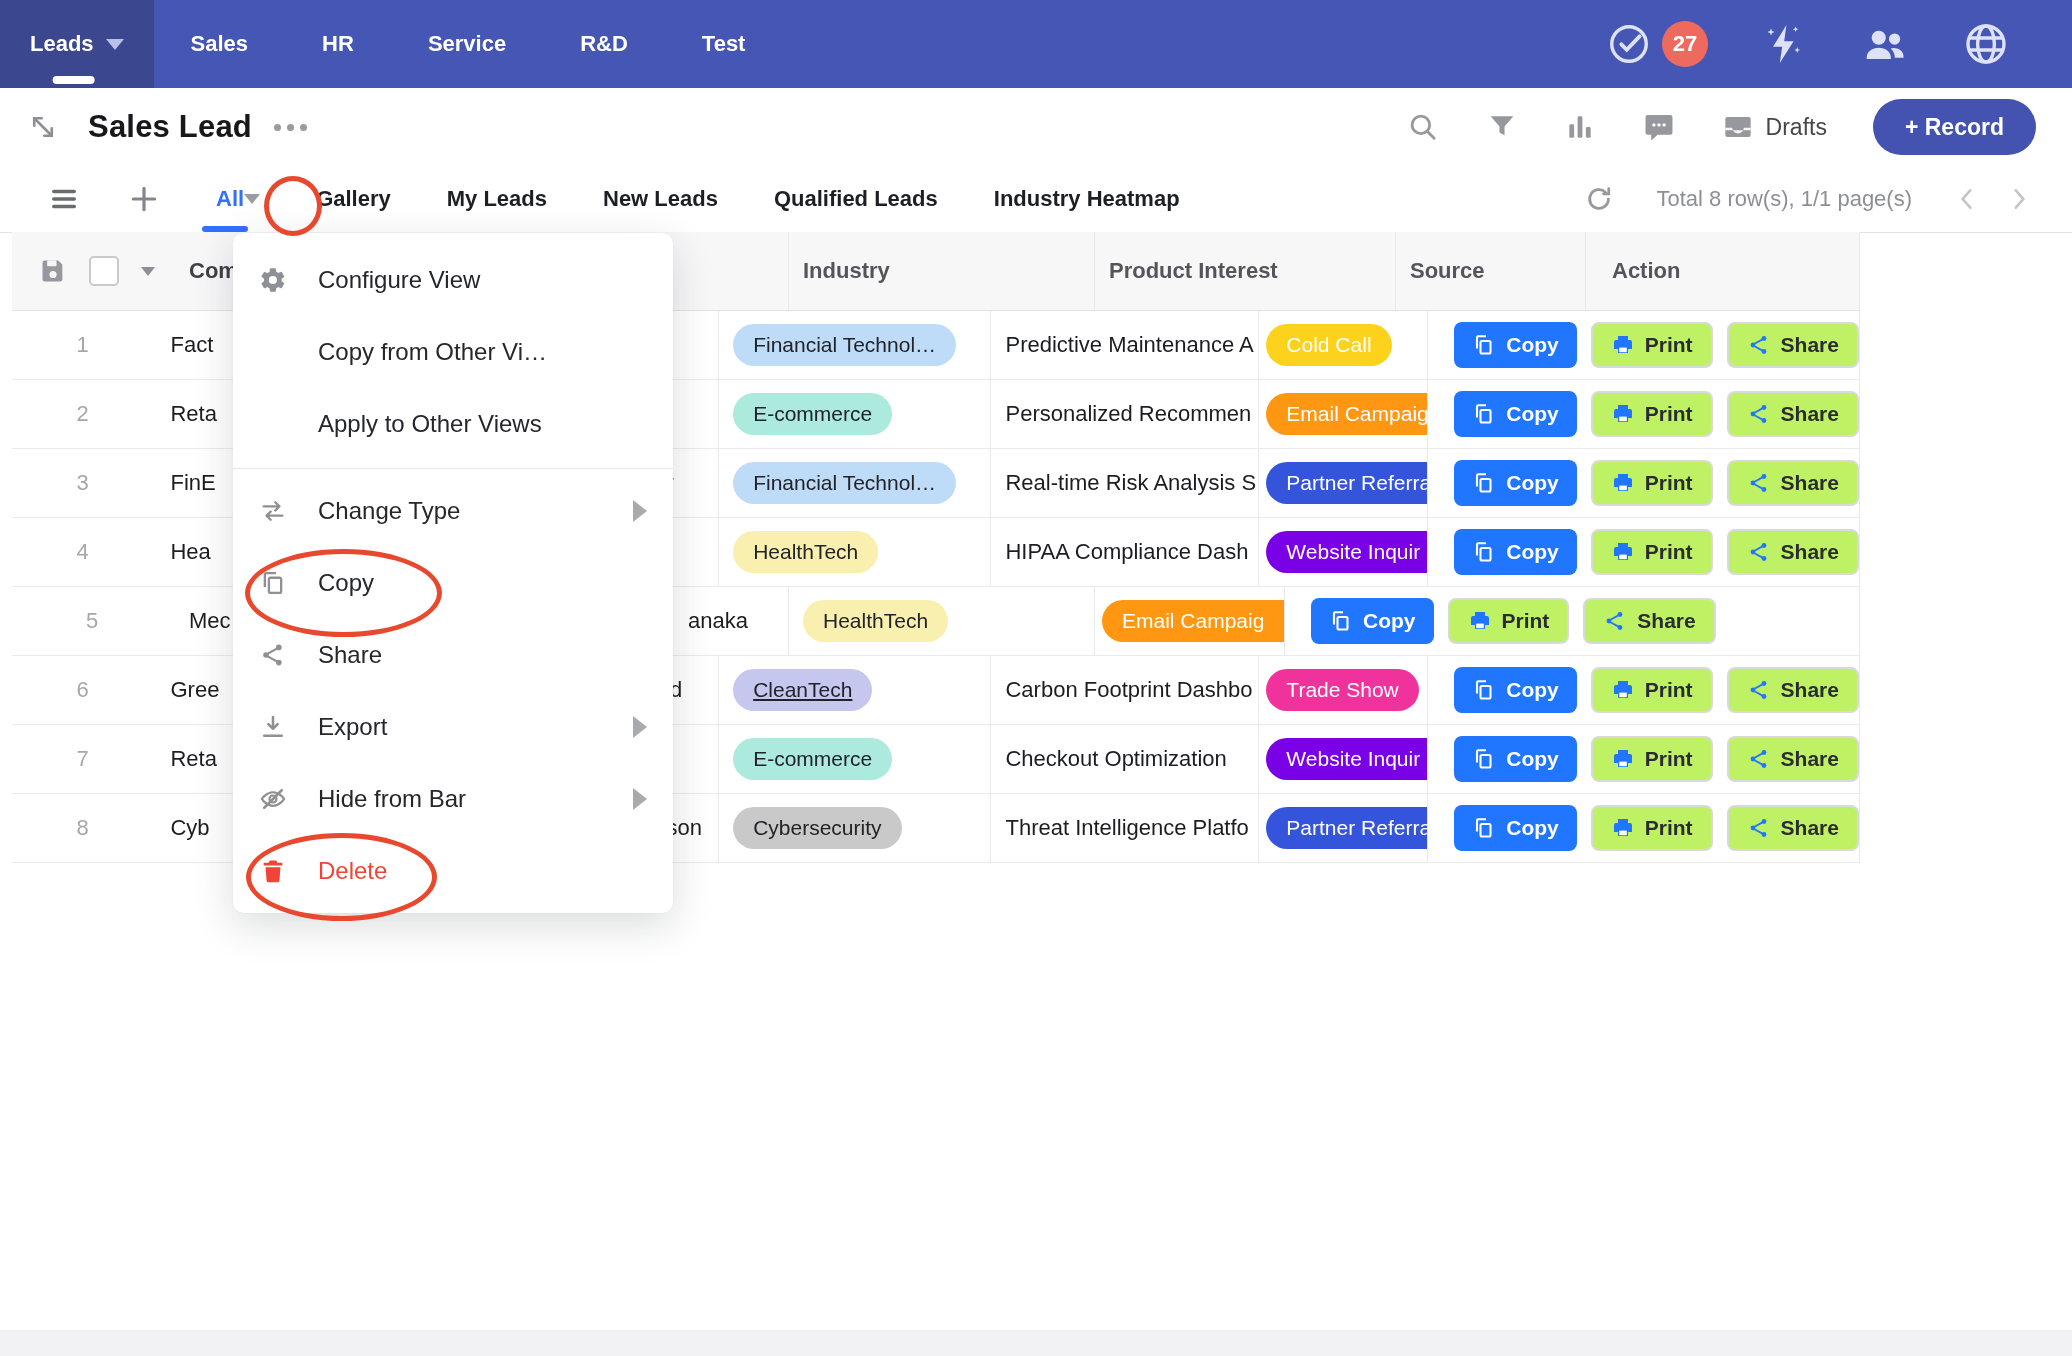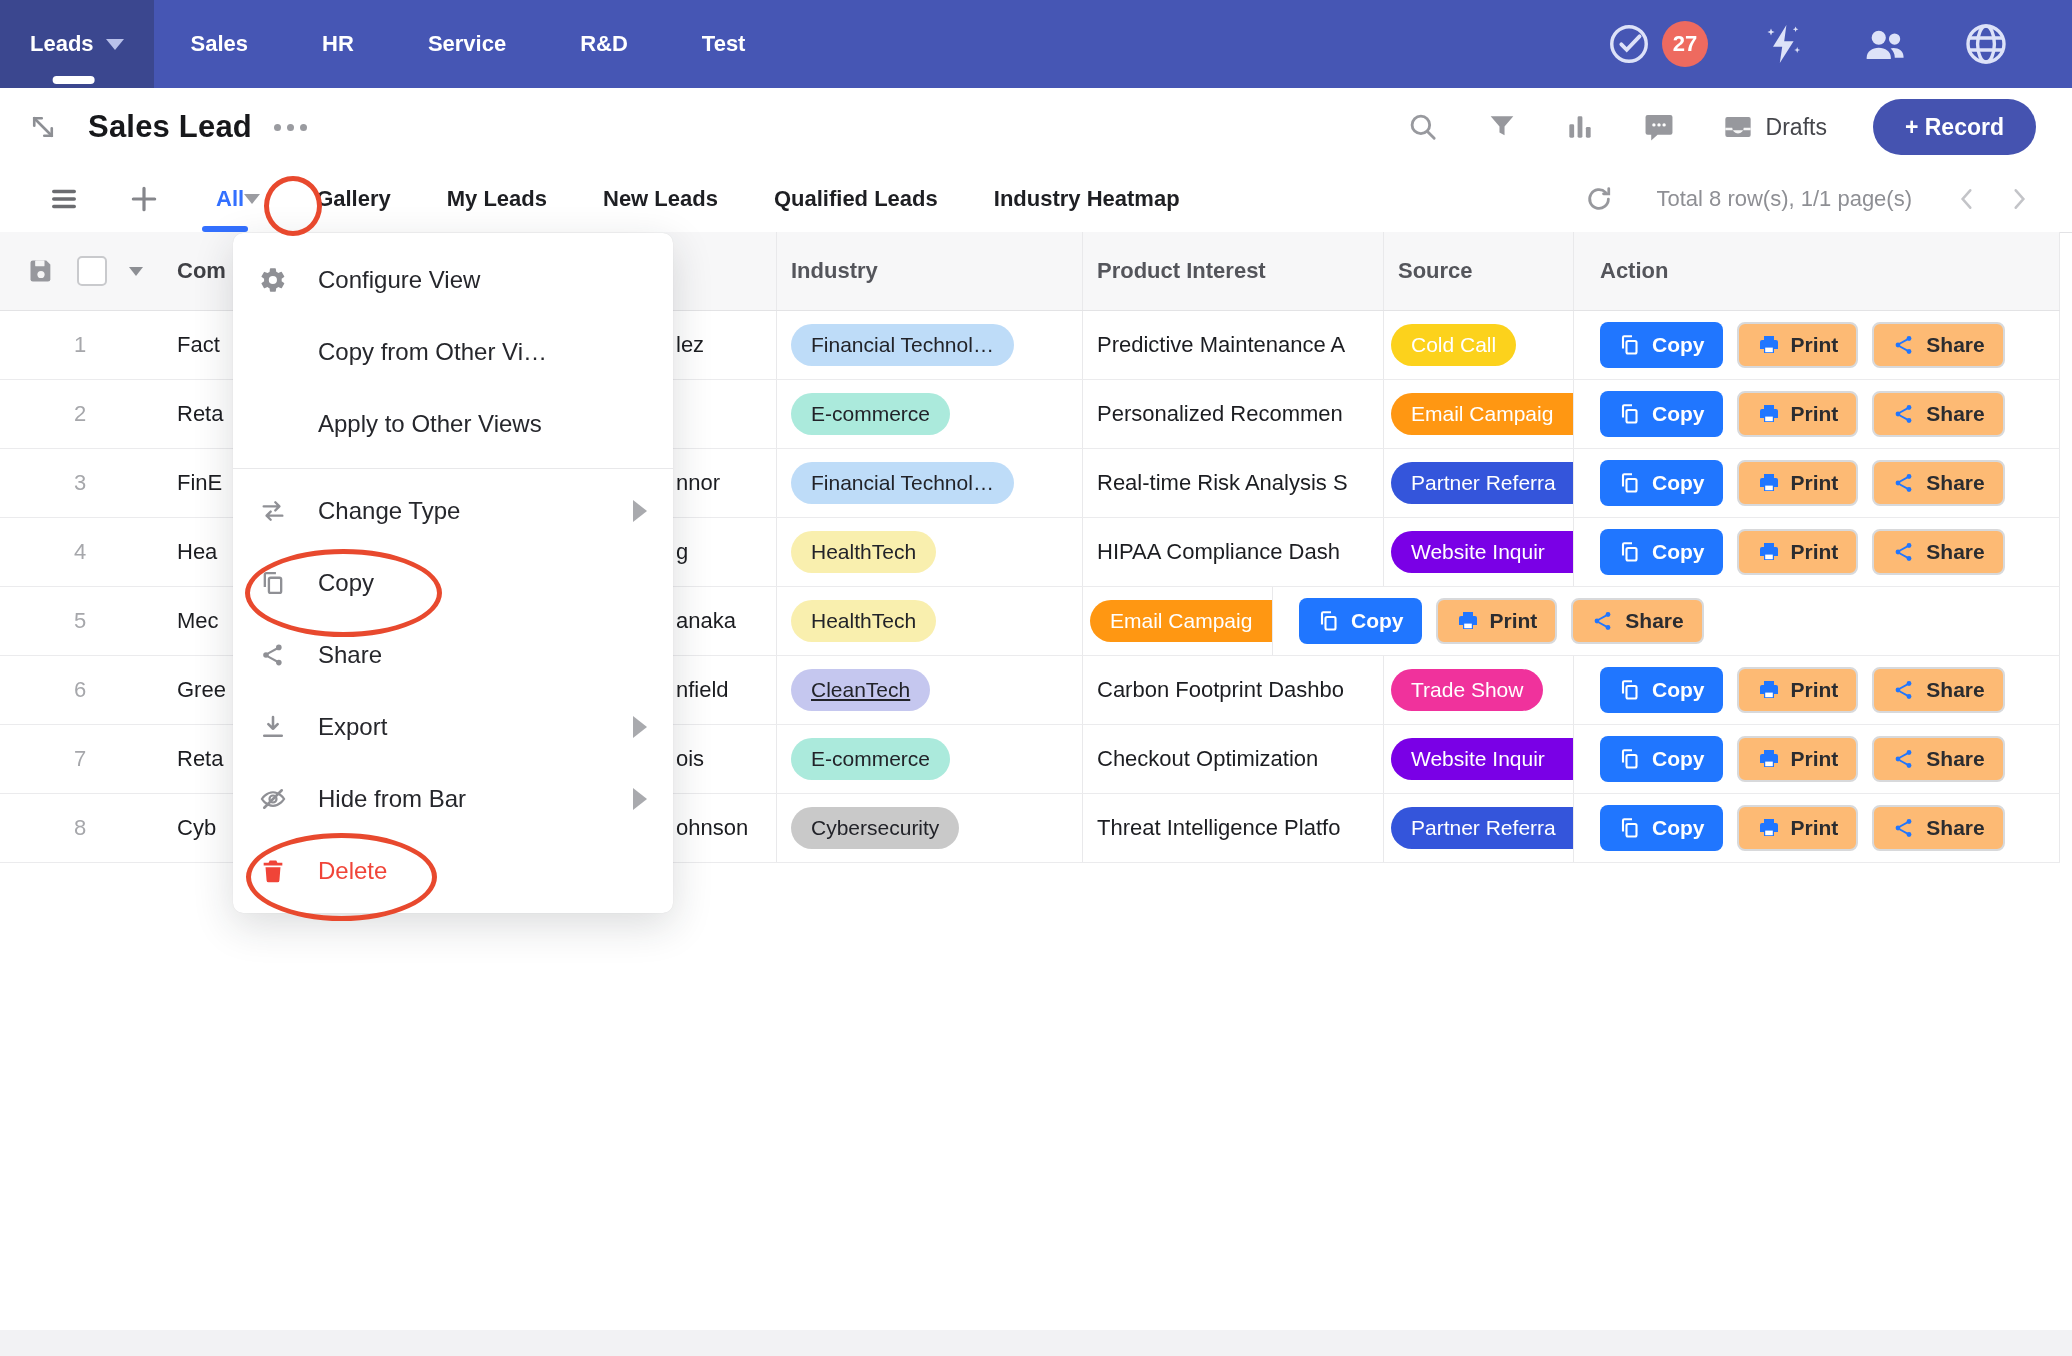--- a/index.html
+++ b/index.html
@@ -29,21 +29,21 @@
   .vb-group{display:flex;align-items:center;gap:56px;margin-left:56px;}
   .view-item{font-size:22px;font-weight:bold;color:#1e1f23;cursor:pointer;white-space:nowrap;}
   .view-active{display:flex;align-items:center;gap:0;}
   .view-active .view-item{color:#3370ff;}
   .all-caret{width:0;height:0;border-left:8px solid transparent;border-right:8px solid transparent;border-top:10px solid #9b9ca1;}
   .all-underline{position:absolute;left:202px;bottom:0;width:46px;height:6px;border-radius:3px;background:#3370ff;}
   .vb-right{margin-left:auto;display:flex;align-items:center;gap:26px;padding-right:40px;}
   .summary{font-size:22px;color:#8e8f94;margin:0 16px;}
 
   
-  .tbl{position:absolute;top:232px;left:0;width:2060px;}
+  .tbl{position:absolute;top:232px;left:12px;width:1848px;}
   .thead{height:78px;background:#f7f7f8;display:flex;align-items:stretch;border-bottom:1px solid #e3e3e5;}
   .th{display:flex;align-items:center;font-size:22px;font-weight:bold;color:#54555b;box-sizing:border-box;}
   .trow{height:68px;display:flex;align-items:stretch;border-bottom:1px solid #ebebed;background:#fff;}
   .td{display:flex;align-items:center;font-size:22px;color:#1c1d21;box-sizing:border-box;}
   .c-idx{width:160px;justify-content:center;}
   .c-com{width:360px;padding-left:17px;}
   .c-con{width:256px;padding-left:156px;}
   .c-ind{width:306px;border-left:1px solid #e9e9eb;padding-left:14px;}
   .c-pro{width:301px;border-left:1px solid #e9e9eb;padding-left:14px;white-space:nowrap;overflow:hidden;}
   .c-src{width:190px;border-left:1px solid #e9e9eb;overflow:hidden;padding-left:7px;}
@@ -56,21 +56,21 @@
   .pill{display:inline-flex;align-items:center;height:42px;padding:0 20px;border-radius:21px;font-size:21px;white-space:nowrap;color:#222329;}
   .t-blue{background:#bedcf8;} .t-mint{background:#abeadc;} .t-yellow{background:#f9efae;}
   .t-lav{background:#c5c7ef;text-decoration:underline;} .t-gray{background:#c9c9c9;}
   .spill{display:inline-flex;align-items:center;height:42px;padding:0 20px;border-radius:21px;font-size:21px;white-space:nowrap;color:#fff;}
   .s-yellow{background:#fcd21c;} .s-orange{background:#ff9712;} .s-blue{background:#3455db;}
   .s-purple{background:#7a00e6;} .s-pink{background:#f0329c;}
   .cut{width:calc(100% - 0px);border-radius:21px 0 0 21px;overflow:hidden;padding-right:0;}
 
   .abtn{height:46px;border-radius:8px;display:inline-flex;align-items:center;gap:10px;padding:0 18px;font-weight:bold;font-size:21px;cursor:pointer;box-sizing:border-box;}
   .abtn.primary{background:#2076ff;color:#fff;}
-  .abtn.ghost{background:#fdba74;border:2px solid #d8d9db;color:#2b2c30;}
+  .abtn.ghost{background:#bef264;border:2px solid #d8d9db;color:#2b2c30;}
 
   
   .ctx-menu{position:absolute;left:233px;top:233px;width:440px;padding:11px 0 6px;background:#fff;border-radius:10px;
             box-shadow:0 12px 40px rgba(31,35,41,.16),0 0 1px rgba(0,0,0,.12);z-index:10;}
   .mi{height:72px;display:flex;align-items:center;padding:0 26px 0 26px;cursor:pointer;}
   .mi-icon{width:28px;display:flex;align-items:center;justify-content:center;flex:none;}
   .mi-label{font-size:24px;color:#26272c;margin-left:31px;white-space:nowrap;}
   .mi.danger .mi-label{color:#f04438;}
   .sub-arrow{margin-left:auto;width:0;height:0;border-top:11px solid transparent;border-bottom:11px solid transparent;border-left:14px solid #a9aaae;}
   .menu-sep{height:1px;background:#e8e8ea;margin:8px 0 6px;}

